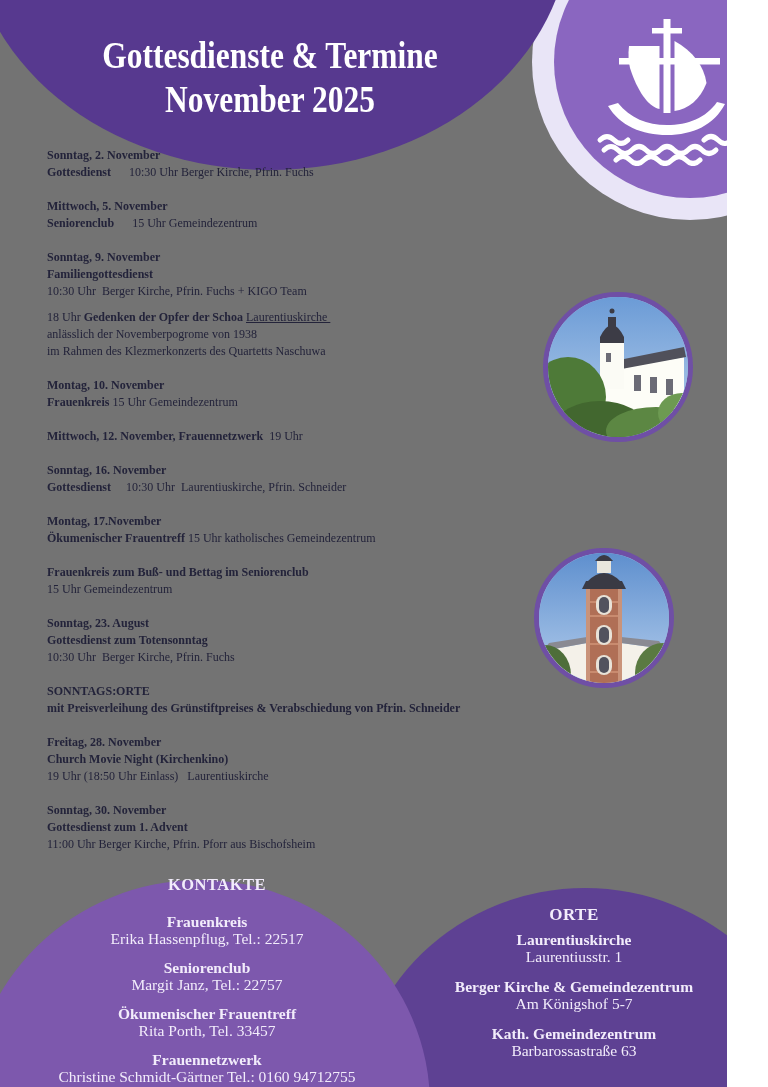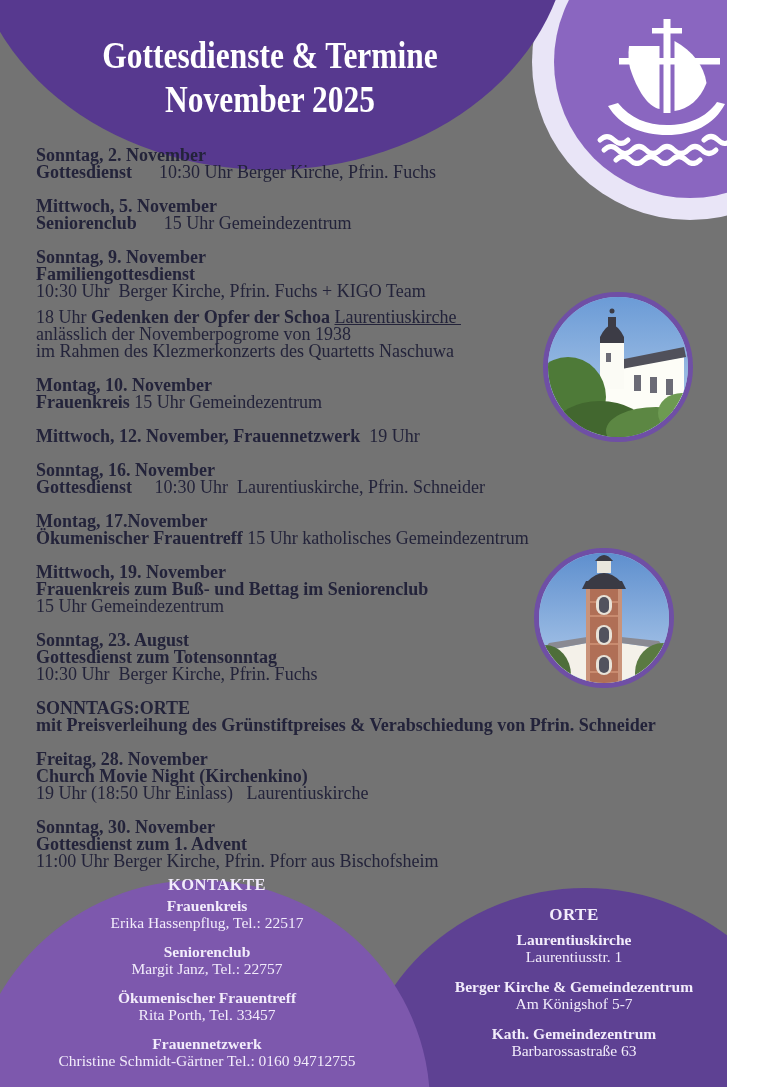--- a/index.html
+++ b/index.html
@@ -7,37 +7,37 @@
         font-family:Liberation Serif, serif;}
   
   .halo{position:absolute;left:532px;top:-96px;width:316px;height:316px;border-radius:50%;background:#e9e5f7;}
   .logo-circle{position:absolute;left:554px;top:-74px;width:272px;height:272px;border-radius:50%;background:#8a66c0;}
   .boat-svg{position:absolute;left:38px;top:90px;width:150px;height:150px;display:block;}
   
   .header-ellipse{position:absolute;left:-30px;top:-320px;width:600px;height:490px;border-radius:50%;background:#57398f;}
   .title{position:absolute;left:20px;top:34px;width:500px;text-align:center;color:#ffffff;
          font-weight:bold;font-size:37px;line-height:44px;transform:scaleX(.85);transform-origin:250px 0;}
   
-  .events{position:absolute;left:36px;top:147px;width:690px;color:#23233a;font-size:18px;line-height:17px;}
+  .events{position:absolute;left:47px;top:147px;width:690px;color:#23233a;font-size:12px;line-height:17px;}
   .event{margin-bottom:17px;}
   .event.tight{margin-top:-8px;}
   .ev-line{white-space:pre-wrap;}
   .b{font-weight:bold;}
   .u{text-decoration:underline;}
   
   .photo{position:absolute;border-radius:50%;border:5px solid #6f4fa5;overflow:hidden;background:#9bb9de;}
   .photo svg{display:block;}
   .photo1{left:543px;top:292px;width:140px;height:140px;}
   .photo2{left:534px;top:548px;width:130px;height:130px;}
   
   .places-ellipse{position:absolute;left:355px;top:888px;width:460px;height:444px;border-radius:50%;background:#5e4193;z-index:1;}
   .contacts-ellipse{position:absolute;left:-30px;top:880px;width:460px;height:450px;border-radius:50%;background:#7d58ad;z-index:2;}
   .contacts{position:absolute;left:0;top:876px;width:414px;text-align:center;color:#f2ecfb;z-index:3;
             font-size:15.5px;line-height:17px;}
-  .contacts .blob-title{font-size:16.5px;font-weight:bold;margin-bottom:4px;letter-spacing:.5px;padding-left:20px;}
+  .contacts .blob-title{font-size:16.5px;font-weight:bold;margin-bottom:20px;letter-spacing:.5px;padding-left:20px;}
   .places{position:absolute;left:378px;top:906px;width:392px;text-align:center;color:#f2ecfb;z-index:3;
           font-size:15.5px;line-height:17px;}
   .places .blob-title{font-size:17px;font-weight:bold;margin-bottom:8px;letter-spacing:.5px;}
   .blob-item{margin-bottom:12px;}
   .places .blob-item{margin-bottom:13px;}
   .blob-item .name{font-weight:bold;}
 </style>
 </head>
 <body>
 
@@ -97,21 +97,20 @@
       </div>
       <div class="event">
         <div class="ev-line"><span class="b">Sonntag, 16. November</span></div>
         <div class="ev-line"><span class="b">Gottesdienst</span><span>     10:30 Uhr  Laurentiuskirche, Pfrin. Schneider</span></div>
       </div>
       <div class="event">
         <div class="ev-line"><span class="b">Montag, 17.November</span></div>
         <div class="ev-line"><span class="b">Ökumenischer Frauentreff</span><span> 15 Uhr katholisches Gemeindezentrum</span></div>
       </div>
       <div class="event">
-        <div class="ev-line"><span class="b">Mittwoch, 19. November</span></div>
         <div class="ev-line"><span class="b">Frauenkreis zum Buß- und Bettag im Seniorenclub</span></div>
         <div class="ev-line"><span>15 Uhr Gemeindezentrum</span></div>
       </div>
       <div class="event">
         <div class="ev-line"><span class="b">Sonntag, 23. August</span></div>
         <div class="ev-line"><span class="b">Gottesdienst zum Totensonntag</span></div>
         <div class="ev-line"><span>10:30 Uhr  Berger Kirche, Pfrin. Fuchs</span></div>
       </div>
       <div class="event">
         <div class="ev-line"><span class="b">SONNTAGS:ORTE</span></div>

